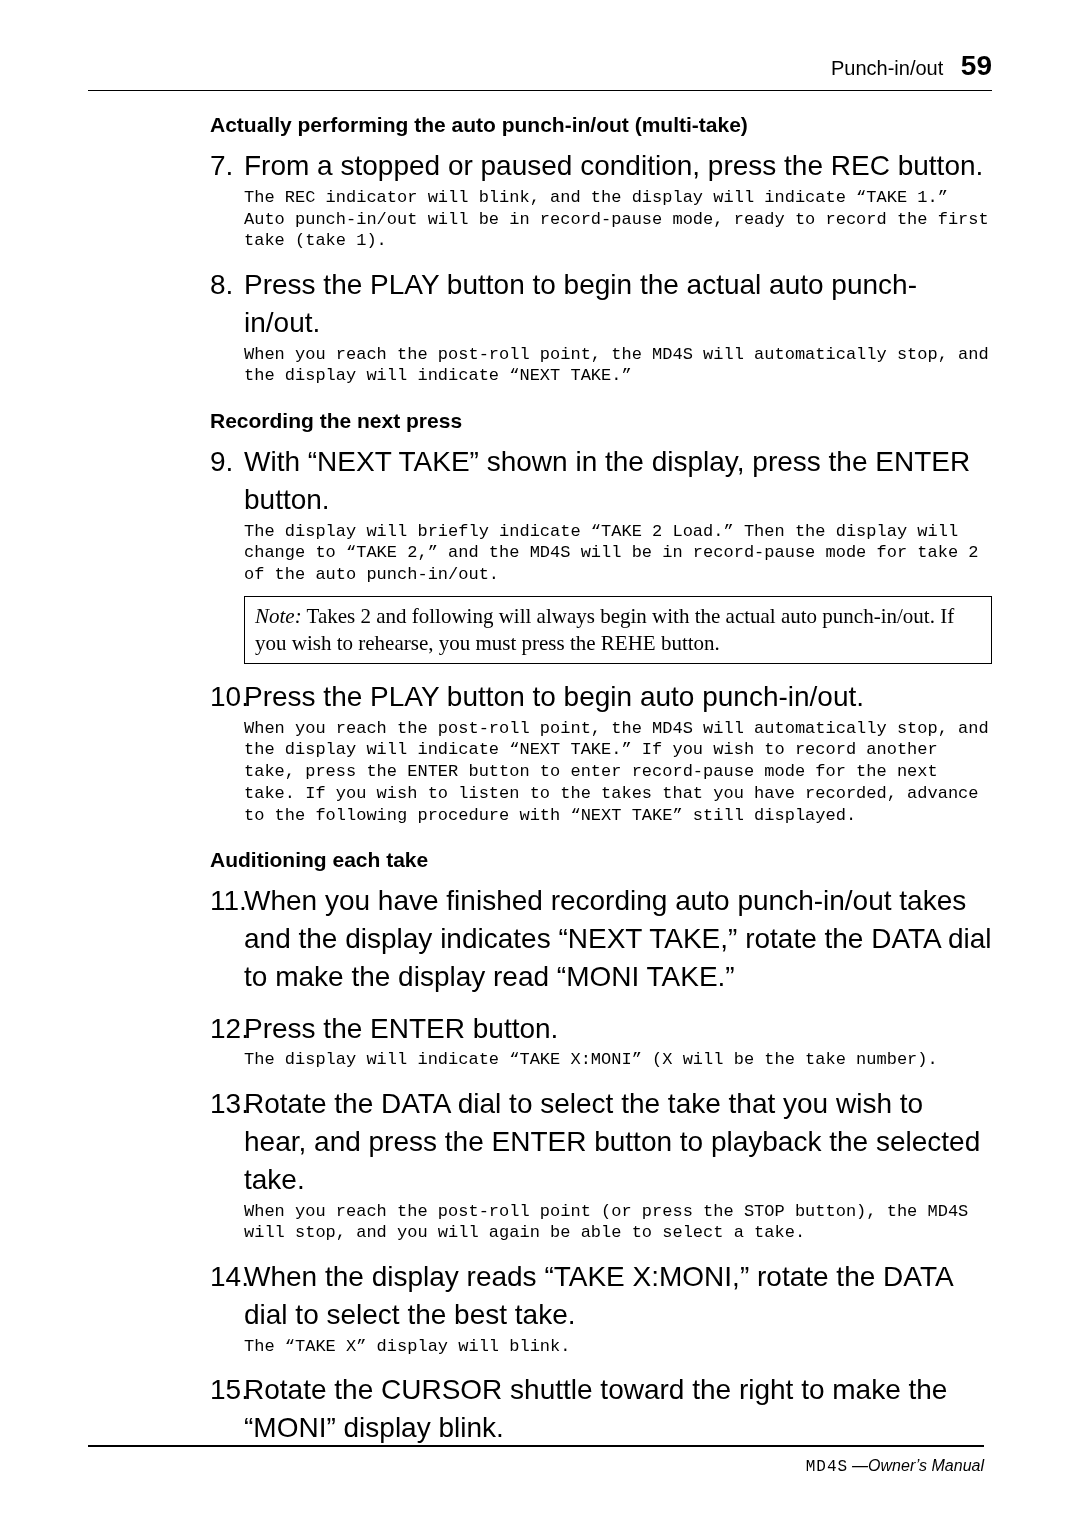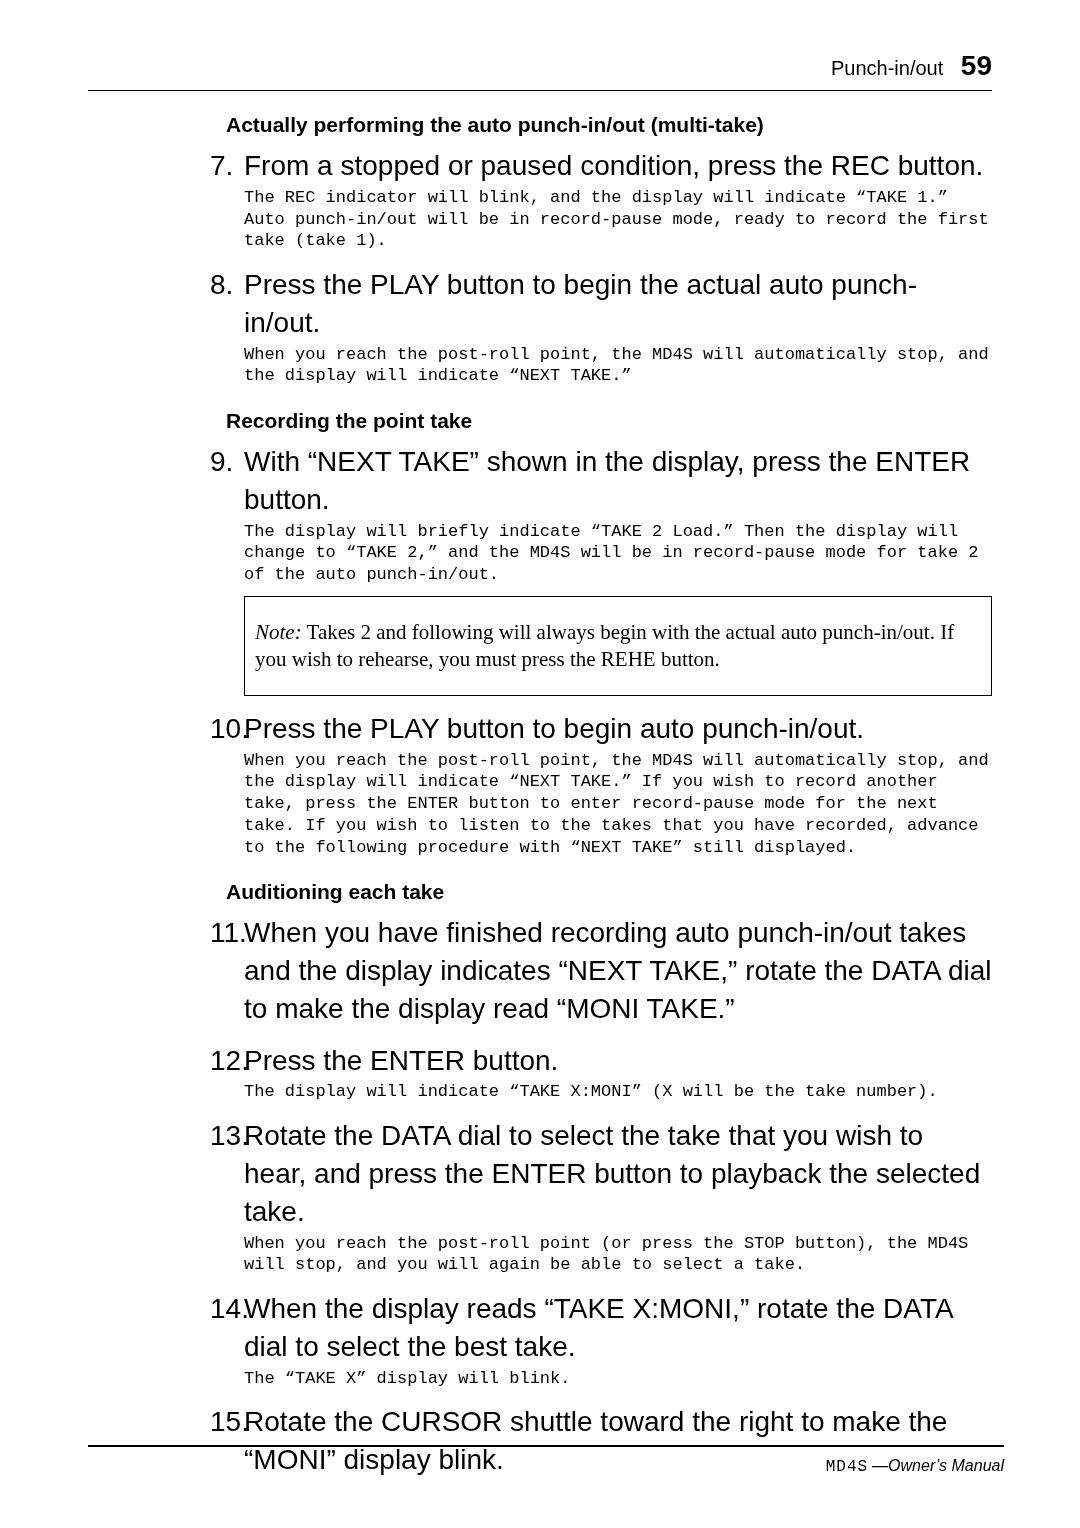--- a/index.html
+++ b/index.html
@@ -34,21 +34,21 @@
     margin-left: 12px;
   }
   .content {
     margin-left: 122px;
     margin-right: 0;
   }
   .sub-heading {
     font-family: Arial, Helvetica, sans-serif;
     font-weight: bold;
     font-size: 21px;
-    margin: 22px 0 10px 16px;
+    margin: 22px 0 10px 0;
   }
   ol.steps {
     list-style: none;
     padding: 0;
     margin: 0;
     counter-reset: step 6;
   }
   ol.steps > li {
     margin: 0 0 14px 0;
     padding-left: 0;
@@ -70,32 +70,32 @@
   }
   .step-body {
     font-family: Liberation Mono, monospace;
     font-size: 17px;
     line-height: 1.28;
     margin-top: 2px;
   }
   .step-body p { margin: 0 0 6px 0; }
   .note-box {
     border: 1px solid #000;
-    padding: 22px 10px;
+    padding: 6px 10px;
     margin: 10px 0 12px 0;
     font-size: 21px;
     line-height: 1.28;
   }
   .note-box .label { font-style: italic; }
   
   ol.steps > li { padding-left: 34px; }
   .footer {
     position: absolute;
     left: 88px;
-    right: 76px;
+    right: 96px;
     bottom: 52px;
     border-top: 2.5px solid #000;
     padding-top: 10px;
     text-align: right;
     font-family: Arial, Helvetica, sans-serif;
     font-size: 16px;
     font-style: italic;
   }
   .footer .logo {
     font-style: normal;
@@ -134,21 +134,21 @@
         <span class="step-head">
           <span class="step-num">8.</span><span>Press the PLAY button to begin the actual auto punch-in/out.</span>
         </span>
         <div class="step-body">
             <p>When you reach the post-roll point, the MD4S will automatically stop, and the display will indicate “NEXT TAKE.”</p>
           </div>
       </li>
 
     </ol>
 
-    <div class="sub-heading">Recording the point take</div>
+    <div class="sub-heading">Recording the next press</div>
 
     <ol class="steps">
       <li>
         <span class="step-head">
           <span class="step-num">9.</span><span>With “NEXT TAKE” shown in the display, press the ENTER button.</span>
         </span>
         <div class="step-body">
             <p>The display will briefly indicate “TAKE 2 Load.” Then the display will change to “TAKE 2,” and the MD4S will be in record-pause mode for take 2 of the auto punch-in/out.</p>
           </div>
         <div class="note-box">

